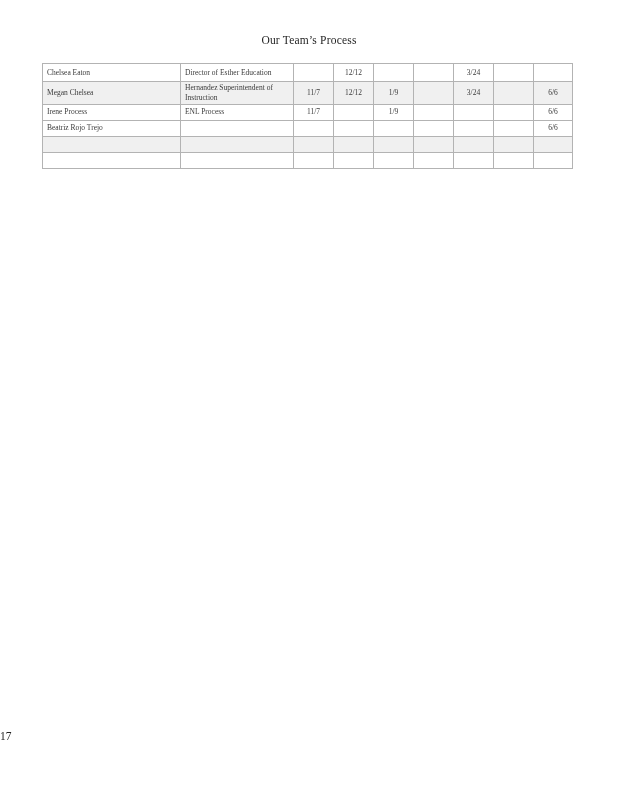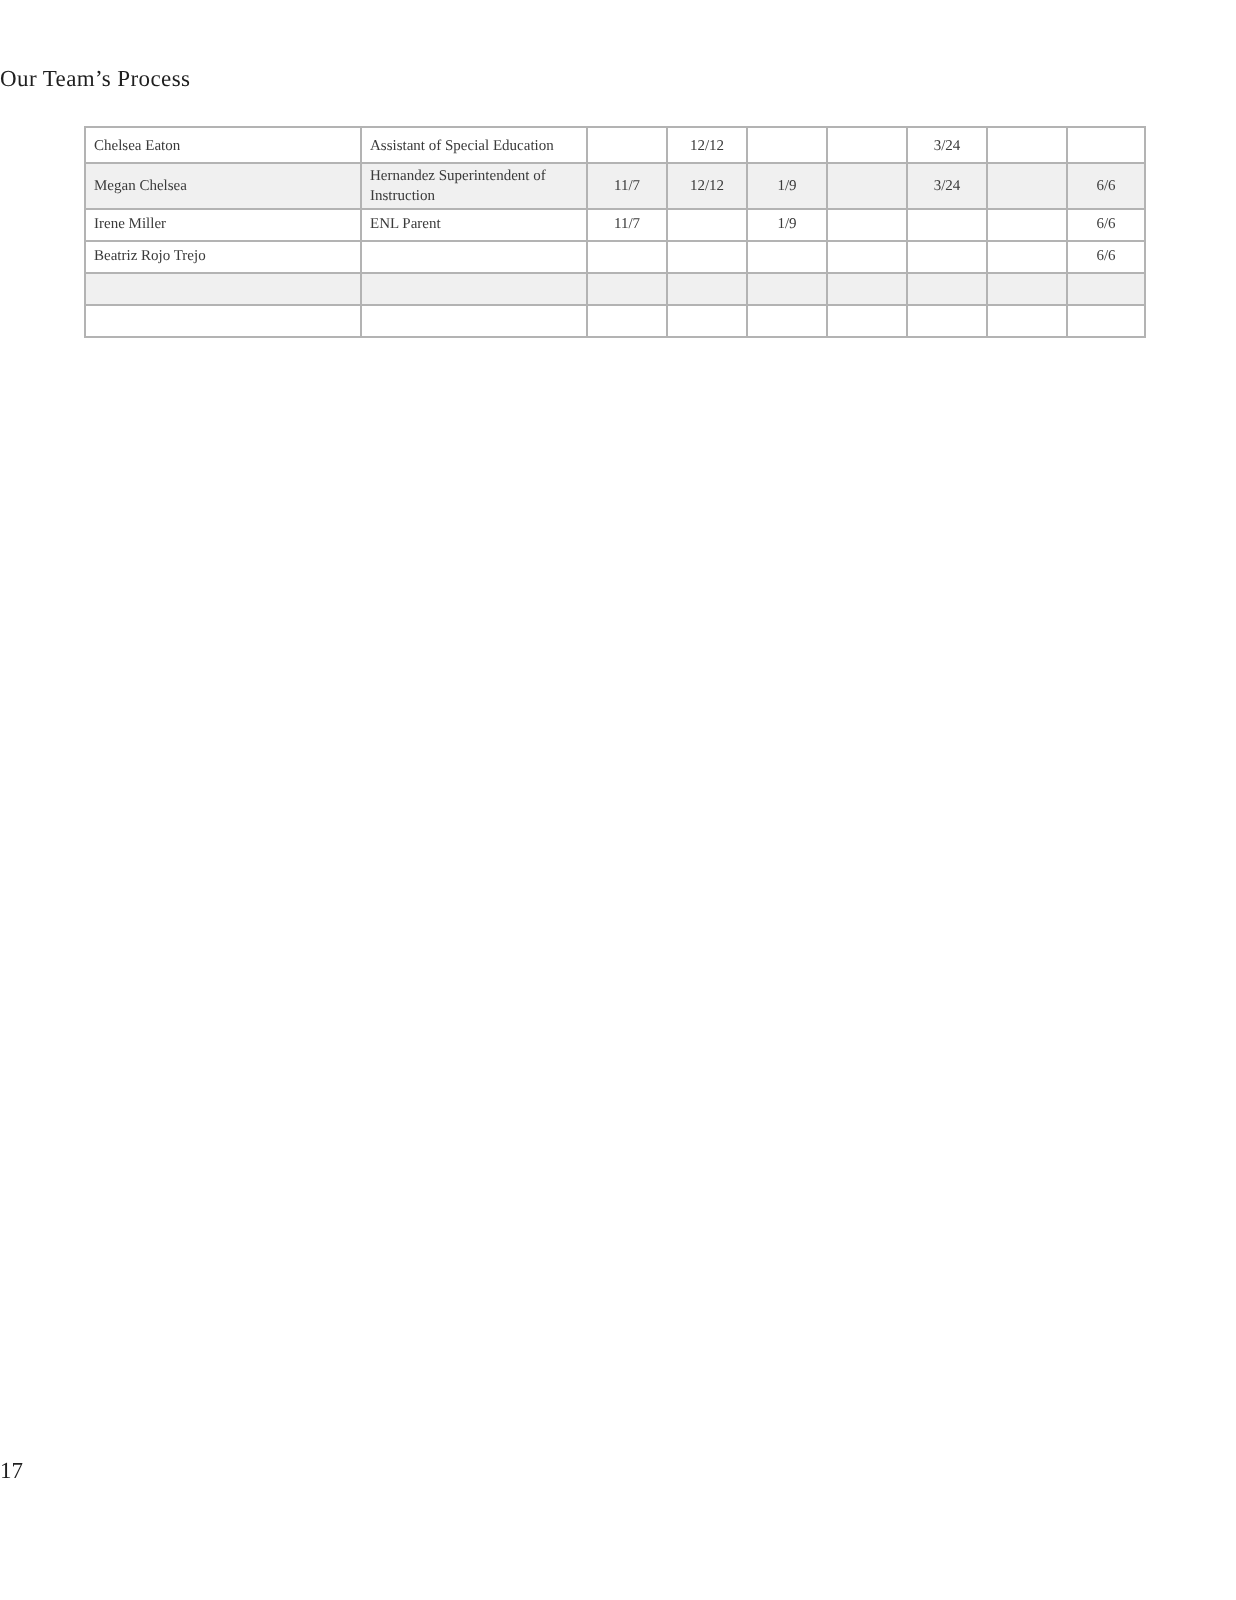--- a/index.html
+++ b/index.html
@@ -8,20 +8,21 @@
     position: relative;
     background: #ffffff;
     font-family: "Liberation Serif", "DejaVu Serif", serif;
     overflow: hidden;
   }
   .doc-title {
     position: absolute;
     top: 34px;
     left: 0;
     width: 618px;
+    text-align: center;
     font-size: 11.5px;
     color: #1f1f1f;
     letter-spacing: 0.2px;
   }
   table.process-table {
     position: absolute;
     left: 42px;
     top: 63px;
     width: 530px;
     border-collapse: collapse;
@@ -73,43 +74,43 @@
       <col style="width:40px">
       <col style="width:40px">
     <col style="width:40px">
       <col style="width:40px">
       <col style="width:40px">
     <col style="width:39px">
   </colgroup>
   <tbody>
       <tr>
         <td>Chelsea Eaton</td>
-        <td>Assistant of Special Education</td>
+        <td>Director of Esther Education</td>
         <td class="date-cell"></td>
         <td class="date-cell">12/12</td>
         <td class="date-cell"></td>
         <td class="date-cell"></td>
         <td class="date-cell">3/24</td>
         <td class="date-cell"></td>
         <td class="date-cell"></td>
       </tr>
       <tr class="shaded">
         <td>Megan Chelsea</td>
         <td>Hernandez Superintendent of Instruction</td>
         <td class="date-cell">11/7</td>
         <td class="date-cell">12/12</td>
         <td class="date-cell">1/9</td>
         <td class="date-cell"></td>
         <td class="date-cell">3/24</td>
         <td class="date-cell"></td>
         <td class="date-cell">6/6</td>
       </tr>
       <tr>
-        <td>Irene Miller</td>
-        <td>ENL Parent</td>
+        <td>Irene Process</td>
+        <td>ENL Process</td>
         <td class="date-cell">11/7</td>
         <td class="date-cell"></td>
         <td class="date-cell">1/9</td>
         <td class="date-cell"></td>
         <td class="date-cell"></td>
         <td class="date-cell"></td>
         <td class="date-cell">6/6</td>
       </tr>
       <tr>
         <td>Beatriz Rojo Trejo</td>

